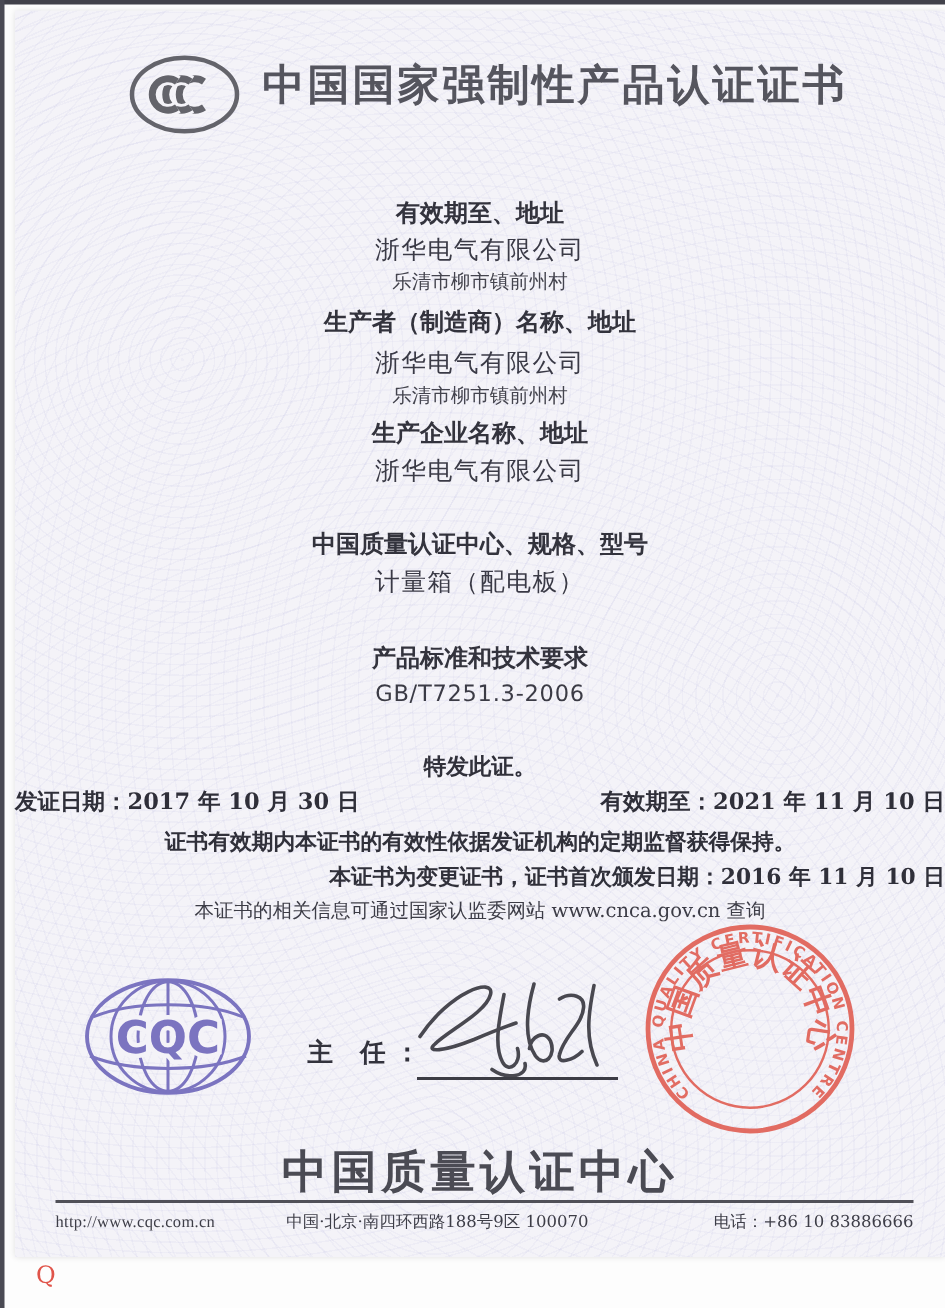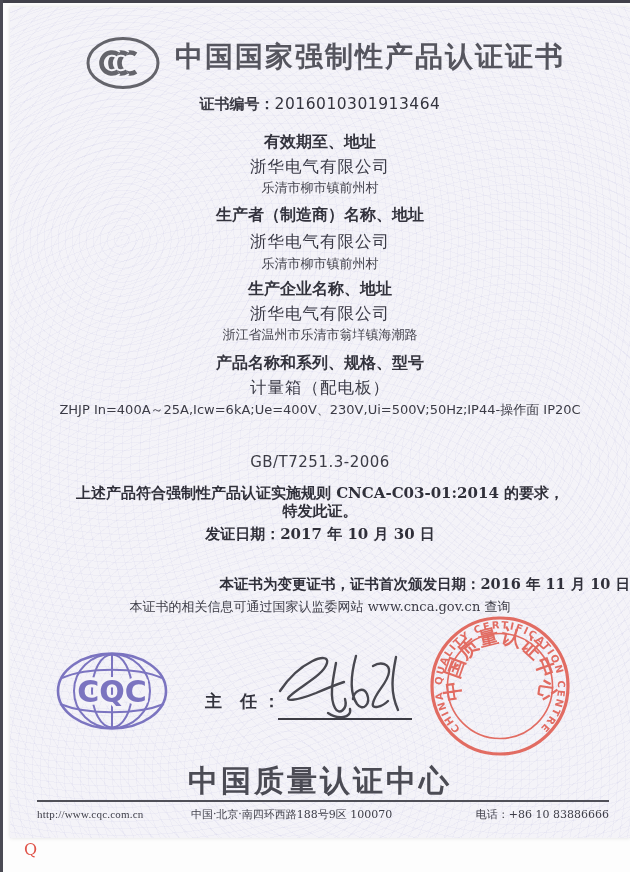--- a/index.html
+++ b/index.html
@@ -32,21 +32,21 @@
   .certno .num { font-size:15.5px; color:#34343e; letter-spacing:.5px; }
 
   .heading { font-family:"DejaVu Serif", serif; font-weight:bold; font-size:16px; color:#33333d; }
   .value   { font-family:"DejaVu Serif", serif; font-size:16.5px; color:#3a3a46; letter-spacing:1px; }
   .addr    { font-family:"DejaVu Serif", serif; font-size:13px; color:#44444e; }
   .spec    { font-size:13px; color:#3b3b45; }
   .std     { font-size:15px; color:#3b3b45; letter-spacing:.5px; }
   .stmt    { font-family:"DejaVu Serif", serif; font-weight:bold; font-size:15px; color:#30303a; }
   .note    { font-family:"DejaVu Serif", serif; font-weight:bold; font-size:14.5px; color:#30303a; }
   .small-note { font-family:"DejaVu Serif", serif; font-size:13px; color:#3c3c46; }
-  .dates   { display:flex; justify-content:center; gap:46px;
+  .dates   { display:flex; justify-content:space-between; gap:46px;
              font-family:"DejaVu Serif", serif; font-weight:bold; font-size:15px; color:#2f2f39; }
 
   .director { left:195px; top:683px; font-family:"DejaVu Serif", serif; font-weight:bold;
               font-size:17px; letter-spacing:6px; color:#33333d; }
   .sig-line { left:268px; top:711px; width:134px; height:2px; background:#3c3c44; }
 
   .issuer { top:754px; font-size:30px; font-weight:bold; letter-spacing:3px; color:#4b4b54; }
   .rule   { left:27px; top:793px; width:572px; height:2px; background:#505058; }
   .footer { left:27px; top:800px; width:572px; display:flex; justify-content:space-between;
             align-items:baseline; font-size:11px; color:#3d3d47; }
@@ -77,49 +77,46 @@
         <path d="M 52.0 19.4 A 10.5 10.5 0 1 0 52.0 36.6" stroke="#f4f3f8" stroke-width="8.5"></path>
         <path d="M 52.0 19.4 A 10.5 10.5 0 1 0 52.0 36.6" stroke="#64646b" stroke-width="4.6"></path>
         <path d="M 43.0 19.4 A 10.5 10.5 0 1 0 43.0 36.6" stroke="#f4f3f8" stroke-width="8.5"></path>
         <path d="M 43.0 19.4 A 10.5 10.5 0 1 0 43.0 36.6" stroke="#64646b" stroke-width="4.6"></path>
         <path d="M 34.0 19.4 A 10.5 10.5 0 1 0 34.0 36.6" stroke="#f4f3f8" stroke-width="8.5"></path>
         <path d="M 34.0 19.4 A 10.5 10.5 0 1 0 34.0 36.6" stroke="#64646b" stroke-width="4.6"></path>
       </g>
     </svg>
 
     <div class="abs title">中国国家强制性产品认证证书</div>
-    <div class="cline certno">
-      <span class="lbl">证书编号：</span><span class="num">2016010301913464</span>
-    </div>
 
     <div class="cline heading" style="top:125px;">有效期至、地址</div>
     <div class="cline value" style="top:149px;">浙华电气有限公司</div>
     <div class="cline addr" style="top:172px;">乐清市柳市镇前州村</div>
 
     <div class="cline heading" style="top:198px;">生产者（制造商）名称、地址</div>
     <div class="cline value" style="top:224px;">浙华电气有限公司</div>
     <div class="cline addr" style="top:248px;">乐清市柳市镇前州村</div>
 
     <div class="cline heading" style="top:272px;">生产企业名称、地址</div>
     <div class="cline value" style="top:296px;">浙华电气有限公司</div>
-    <div class="cline addr" style="top:319px;">浙江省温州市乐清市翁垟镇海潮路</div>
 
-    <div class="cline heading" style="top:346px;">产品名称和系列、规格、型号</div>
+    <div class="cline heading" style="top:346px;">中国质量认证中心、规格、型号</div>
     <div class="cline value" style="top:370px;">计量箱（配电板）</div>
-    <div class="cline spec" style="top:394px;">ZHJP In=400A～25A,Icw=6kA;Ue=400V、230V,Ui=500V;50Hz;IP44-操作面 IP20C</div>
 
+    <div class="cline heading" style="top:422px;">产品标准和技术要求</div>
     <div class="cline std" style="top:446px;">GB/T7251.3-2006</div>
 
-    <div class="cline stmt" style="top:477px;">上述产品符合强制性产品认证实施规则 CNCA-C03-01:2014 的要求，</div>
     <div class="cline stmt" style="top:495px;">特发此证。</div>
 
     <div class="cline dates" style="top:518px;">
       <span><span>发证日期：</span><span>2017 年 10 月 30 日</span></span>
+      <span><span>有效期至：</span><span>2021 年 11 月 10 日</span></span>
     </div>
 
+    <div class="cline note" style="top:545px;">证书有效期内本证书的有效性依据发证机构的定期监督获得保持。</div>
     <div class="cline note" style="top:568px;text-align:right;">本证书为变更证书，证书首次颁发日期：2016 年 11 月 10 日</div>
     <div class="cline small-note" style="top:591px;">本证书的相关信息可通过国家认监委网站 www.cnca.gov.cn 查询</div>
 
     <svg class="abs" style="left:45px; top:644px;" width="114" height="80" viewBox="0 0 114 80">
       <g fill="none" stroke="#7b74c0" stroke-width="2">
         <ellipse cx="57" cy="40" rx="54" ry="37.5" stroke-width="2.6"></ellipse>
         <ellipse cx="57" cy="40" rx="38" ry="37"></ellipse>
         <ellipse cx="57" cy="40" rx="20" ry="36.5"></ellipse>
         <line x1="57" y1="2.5" x2="57" y2="77.5"></line>
         <path d="M7,27 C32,16 82,16 107,27"></path>

